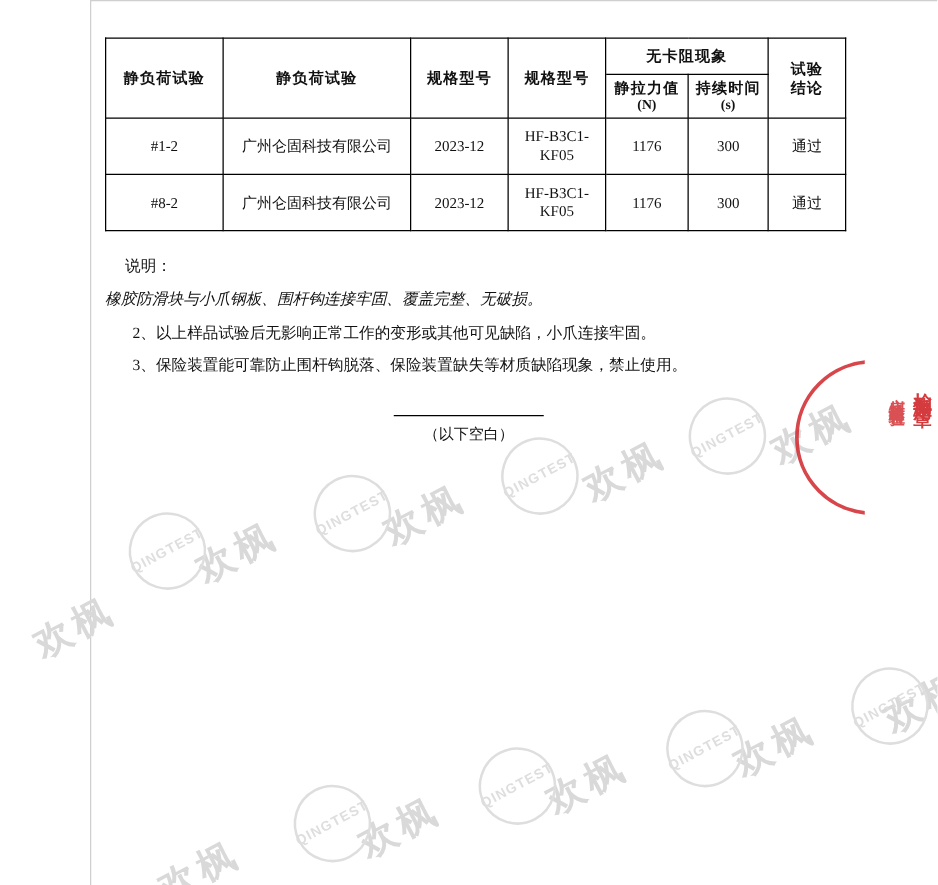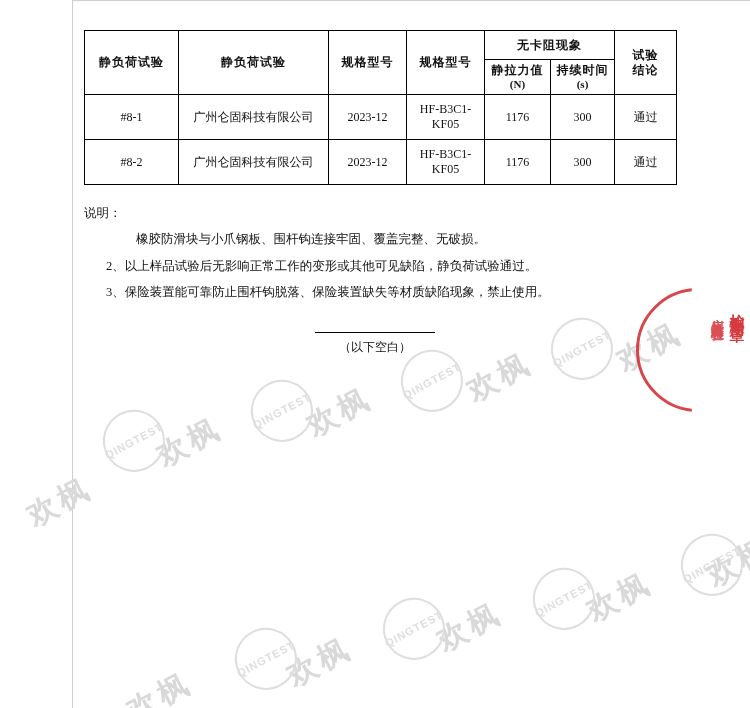--- a/index.html
+++ b/index.html
@@ -75,28 +75,28 @@
 
   
   .notes {
     position: absolute;
     left: 84px;
     top: 200px;
     width: 600px;
     font-size: 12.5px;
     line-height: 2.1;
   }
-  .notes .title { margin-left: 0px; }
+  .notes .title { margin-left: 16px; }
   .notes .item {
     margin-left: 22px;
     text-indent: 0;
   }
   .notes .item .num { letter-spacing: 0px; }
   .notes .cont {
-    margin-left: 52px;
+    font-style: italic;
   }
 
   
   .endmark {
     position: absolute;
     left: 0;
     top: 332px;
     width: 750px;
     text-align: center;
   }
@@ -237,21 +237,21 @@
             <span>静拉力值</span>
             <span class="sub lat">(N)</span>
           </th>
           <th>
             <span>持续时间</span>
             <span class="sub lat">(s)</span>
           </th>
         </tr>
 
         <tr class="body-row">
-          <td class="lat">#8-1</td>
+          <td class="lat">#1-2</td>
           <td>广州仑固科技有限公司</td>
           <td class="lat">2023-12</td>
           <td class="lat">HF-B3C1-KF05</td>
           <td class="lat">1176</td>
           <td class="lat">300</td>
           <td>通过</td>
         </tr>
         <tr class="body-row">
           <td class="lat">#8-2</td>
           <td>广州仑固科技有限公司</td>
@@ -264,21 +264,21 @@
       </tbody>
     </table>
   </div>
 
   <div class="notes">
     <div class="title">说明：</div>
 
     <div class="cont">橡胶防滑块与小爪钢板、围杆钩连接牢固、覆盖完整、无破损。</div>
 
     <div class="item">
-      <span class="num">2、</span><span>以上样品试验后无影响正常工作的变形或其他可见缺陷，静负荷试验通过。</span>
+      <span class="num">2、</span><span>以上样品试验后无影响正常工作的变形或其他可见缺陷，小爪连接牢固。</span>
     </div>
 
     <div class="item">
       <span class="num">3、</span><span>保险装置能可靠防止围杆钩脱落、保险装置缺失等材质缺陷现象，禁止使用。</span>
     </div>
   </div>
 
   <div class="endmark">
     <div class="line"></div>
     <div class="label">（以下空白）</div>

